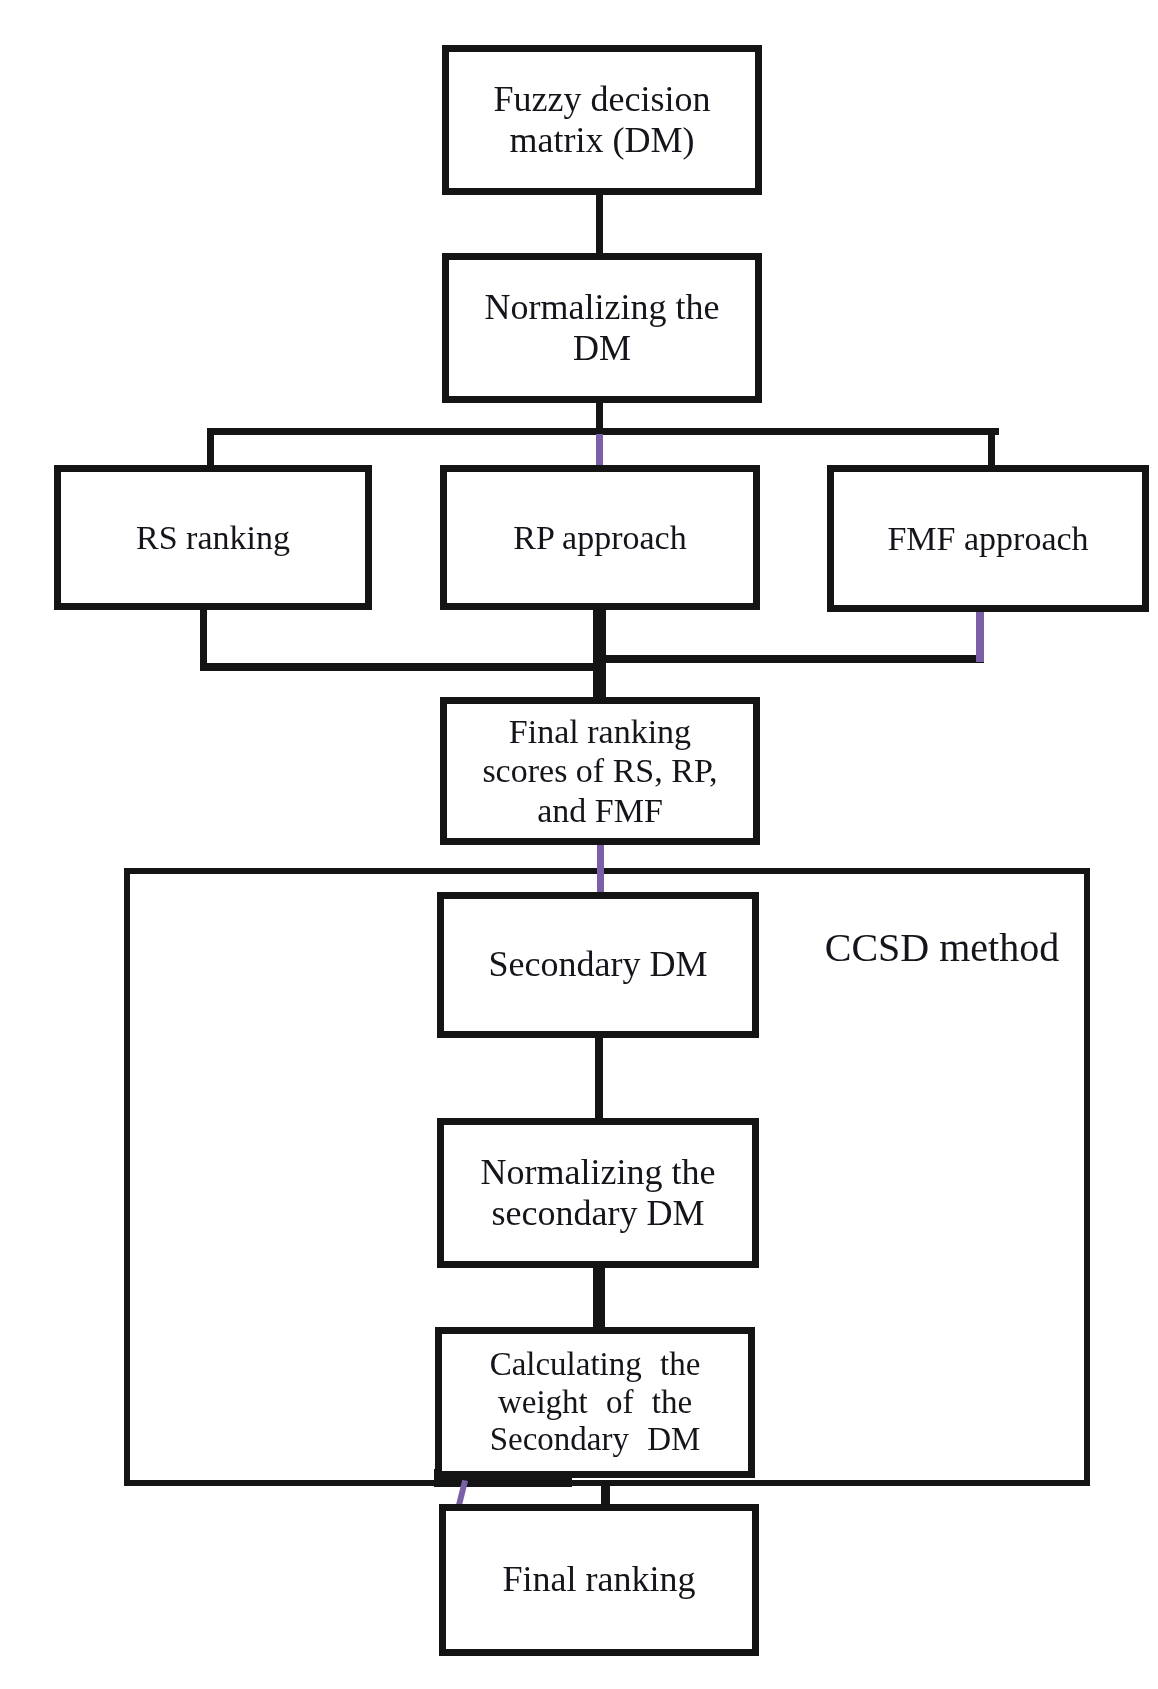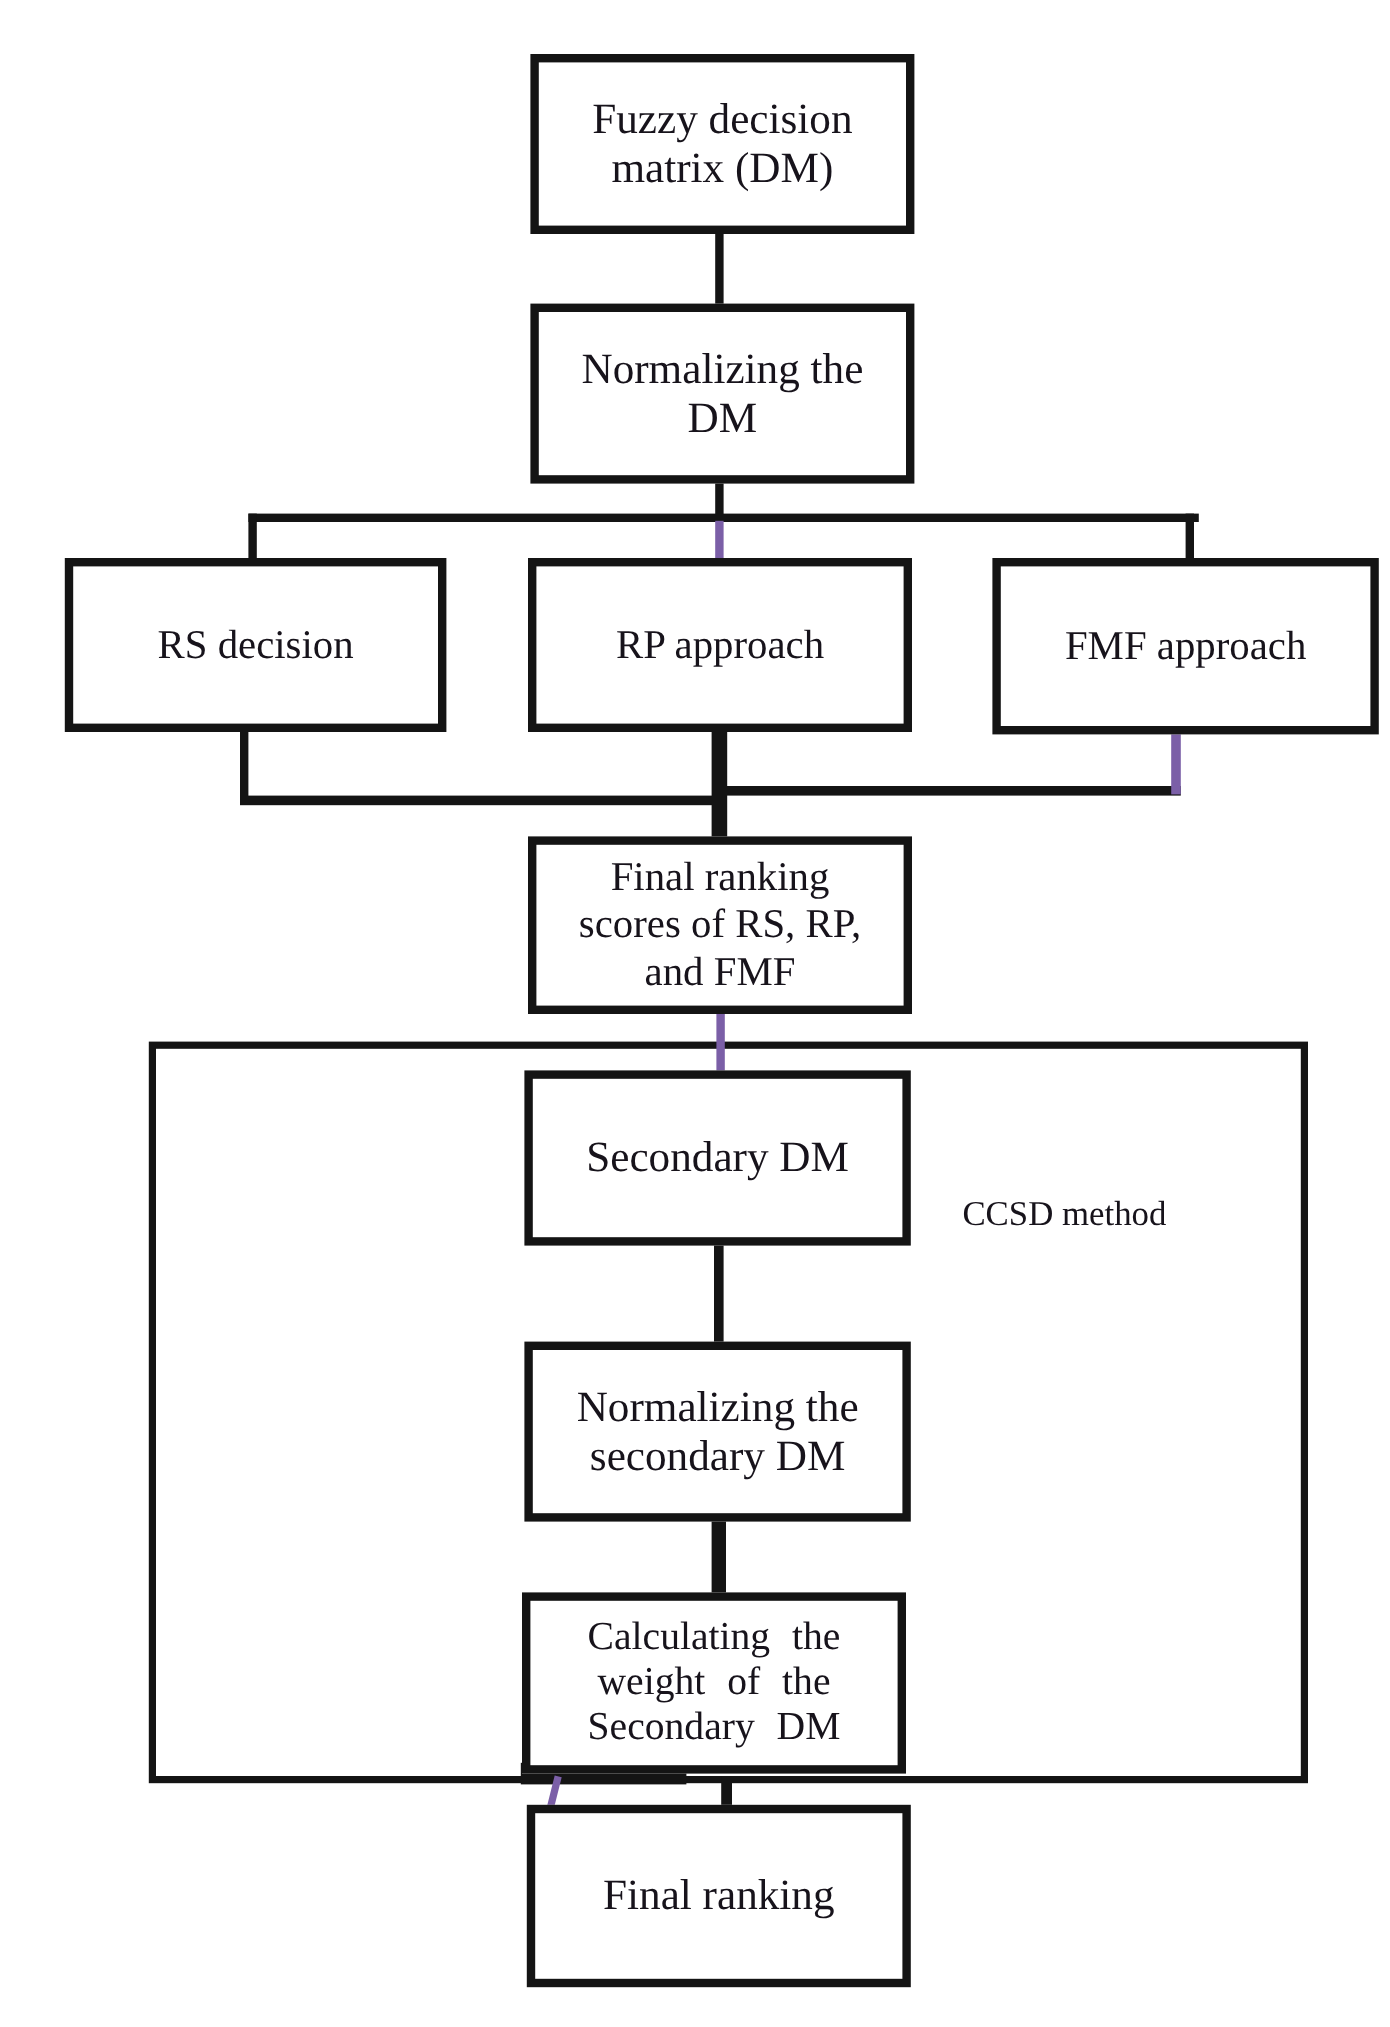--- a/index.html
+++ b/index.html
@@ -50,23 +50,24 @@
     width: 966px;
     height: 618px;
     border: 6px solid #141414;
     background: transparent;
     z-index: 1;
     box-sizing: border-box;
   }
   #ccsd-label {
     position: absolute;
     left: 770px;
-    top: 996px;
+    top: 924px;
     width: 280px;
-    font-size: 29px;
+    font-size: 40px;
+    text-align: center;
     z-index: 3;
     white-space: nowrap;
   }
   
   #node-fuzzy-dm        { left: 410px; top: 45px;   width: 320px; height: 150px; }
   #node-normalizing-dm  { left: 410px; top: 253px;  width: 320px; height: 150px; }
   #node-rs-approach     { left: 22px;  top: 465px;  width: 318px; height: 145px; }
   #node-rp-approach     { left: 408px; top: 465px;  width: 320px; height: 145px; }
   #node-fmf-approach    { left: 795px; top: 465px;  width: 322px; height: 147px; }
   #node-final-scores    { left: 408px; top: 697px;  width: 320px; height: 148px; }
@@ -102,21 +103,21 @@
   <div class="connector" style="left:402px; top:1469px; width:138px; height:18px;"></div>
   <div class="connector connector--purple connector--slash" style="left:427px; top:1480px; width:6px; height:26px;"></div>
   <div class="connector" style="left:569px; top:1480px; width:9px; height:42px;"></div>
 
   <div class="node" id="node-fuzzy-dm">Fuzzy decision
 matrix (DM)</div>
 
   <div class="node" id="node-normalizing-dm">Normalizing the
 DM</div>
 
-  <div class="node node--tight" id="node-rs-approach">RS decision</div>
+  <div class="node node--tight" id="node-rs-approach">RS ranking</div>
 
   <div class="node node--tight" id="node-rp-approach">RP approach</div>
 
   <div class="node node--tight" id="node-fmf-approach">FMF approach</div>
 
   <div class="node node--tight" id="node-final-scores">Final ranking
 scores of RS, RP,
 and FMF</div>
 
   <div class="node" id="node-secondary-dm">Secondary DM</div>

